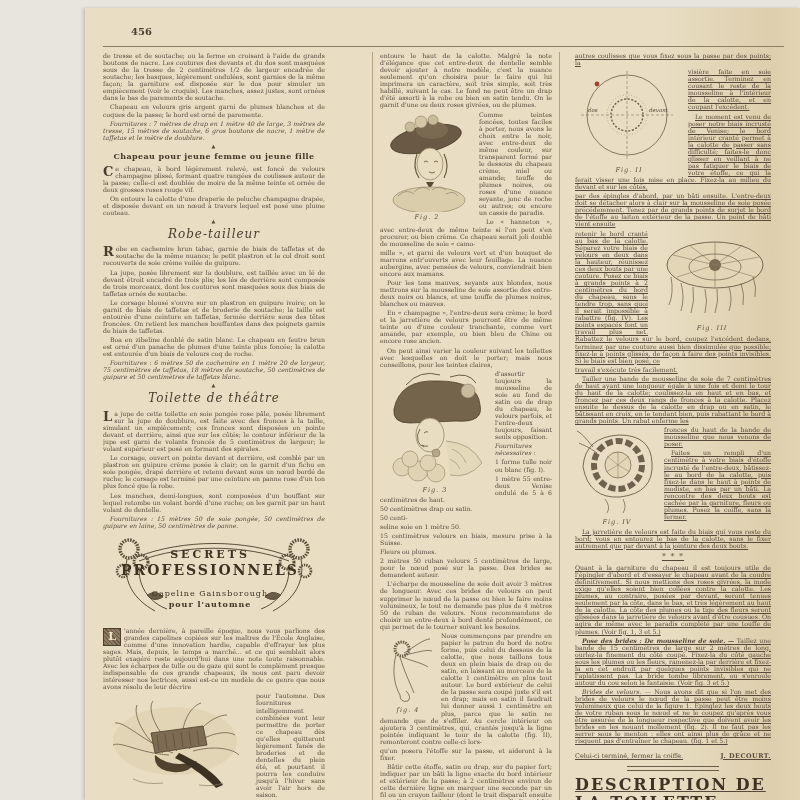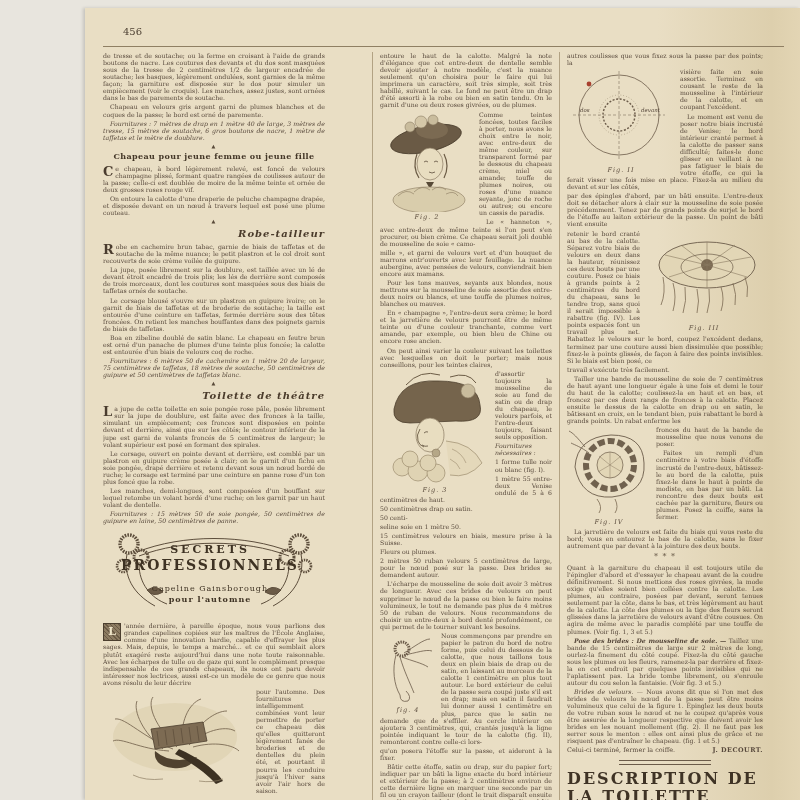--- a/index.html
+++ b/index.html
@@ -3,38 +3,38 @@
 <meta charset="utf-8">
 <style>
   html,body{margin:0;padding:0;}
   body{width:800px;height:800px;background:#e8e5de;position:relative;overflow:hidden;
        font-family:"DejaVu Serif",serif;}
   .page{position:absolute;left:85px;top:8px;width:715px;height:792px;
         background:linear-gradient(90deg,#e9dec4 0%,#e9dec4 80%,#ddcfad 96%,#e3d5b4 100%);
         box-shadow:-2px 0 3px rgba(0,0,0,.15);color:#55463a;overflow:hidden;}
   
   .hdr{position:relative;height:30px;border-bottom:1px solid #8f7f63;margin:8px 16px 0 18px;}
-  .pgnum{position:absolute;left:20px;top:10px;font-size:10px;font-weight:normal;color:#4c3f31;}
+  .pgnum{position:absolute;left:28px;top:10px;font-size:10px;font-weight:bold;color:#4c3f31;}
   .masthead{position:absolute;left:0;right:0;top:8px;text-align:center;font-size:11px;
             font-weight:bold;letter-spacing:2px;word-spacing:7px;color:#463a2c;}
   
   .cols{display:flex;margin:5px 0 0 18px;height:748px;}
   .col{overflow:hidden;text-align:justify;font-size:6.2px;line-height:1.14;color:#57483b;}
   .col-left{width:222px;padding-right:7px;}
   .col-mid{width:172px;padding:0 7px;border-left:1px solid #b2a283;margin-left:40px;}
-  .col-right{width:196px;padding:0 6px 0 7px;border-left:1px solid #b2a283;}
+  .col-right{width:196px;padding:0 6px 0 15px;border-left:1px solid #b2a283;text-decoration:underline;}
   p{margin:0 0 2px 0;text-indent:7px;}
   p.noind{text-indent:0;}
   .ital{font-style:italic;}
   .dropcap{float:left;font-size:13px;line-height:11px;font-weight:bold;color:#4a3c2e;
            padding:1px 2px 0 0;text-indent:0;}
   .ornament{text-align:center;font-size:5px;color:#5a4b3a;margin:3px 0;letter-spacing:1px;}
   .sec-title{font-size:8px;font-weight:bold;text-align:center;color:#433627;
              letter-spacing:.4px;margin:2px 0 3px;}
-  .script-title{font-size:10px;font-style:italic;font-weight:bold;text-align:right;
+  .script-title{font-size:12px;font-style:italic;font-weight:normal;text-align:center;
                 color:#4a3b2b;margin:2px 0 4px;letter-spacing:1px;}
   figure{margin:0;padding:0;}
   .fig{text-align:center;}
   .figcap{font-size:6.5px;font-style:italic;color:#5b4c3d;text-align:center;
           letter-spacing:1px;margin-top:1px;}
   .fl{float:left;margin:1px 5px 1px 0;}
   .fr{float:right;margin:1px 0 1px 5px;}
   .clear{clear:both;}
   
   .banner{position:relative;height:92px;margin:4px 0 2px;}
@@ -47,21 +47,21 @@
   .initial-box{float:left;width:16px;height:16px;background:
       repeating-linear-gradient(45deg,#6a5a45 0 1px,#8d7c62 1px 3px);
       border:1px solid #4c3f2f;color:#efe5c9;font-size:11px;font-weight:bold;
       text-align:center;line-height:16px;margin:1px 3px 1px 0;}
   
   .desc-divider{width:92px;height:3px;border-top:1px solid #6b5b49;border-bottom:1px solid #6b5b49;
                 margin:6px auto 5px;}
   .desc-title{font-size:16px;font-weight:bold;text-align:left;letter-spacing:2px;
               color:#3f3325;margin:1px 0 2px;}
   .desc-sub1{font-size:6.5px;text-align:center;letter-spacing:2.5px;color:#55463a;margin-bottom:2px;}
-  .sigline{display:flex;justify-content:space-between;font-size:6.4px;margin-top:2px;}
+  .sigline{display:flex;justify-content:space-between;font-size:6.4px;margin-top:8px;}
   .sig{font-weight:bold;letter-spacing:.5px;}
   .lead-bold{font-weight:bold;font-style:italic;}
 </style>
 </head>
 <body>
 
 <div class="page">
 
   <div class="hdr">
     <span class="pgnum">456</span>

